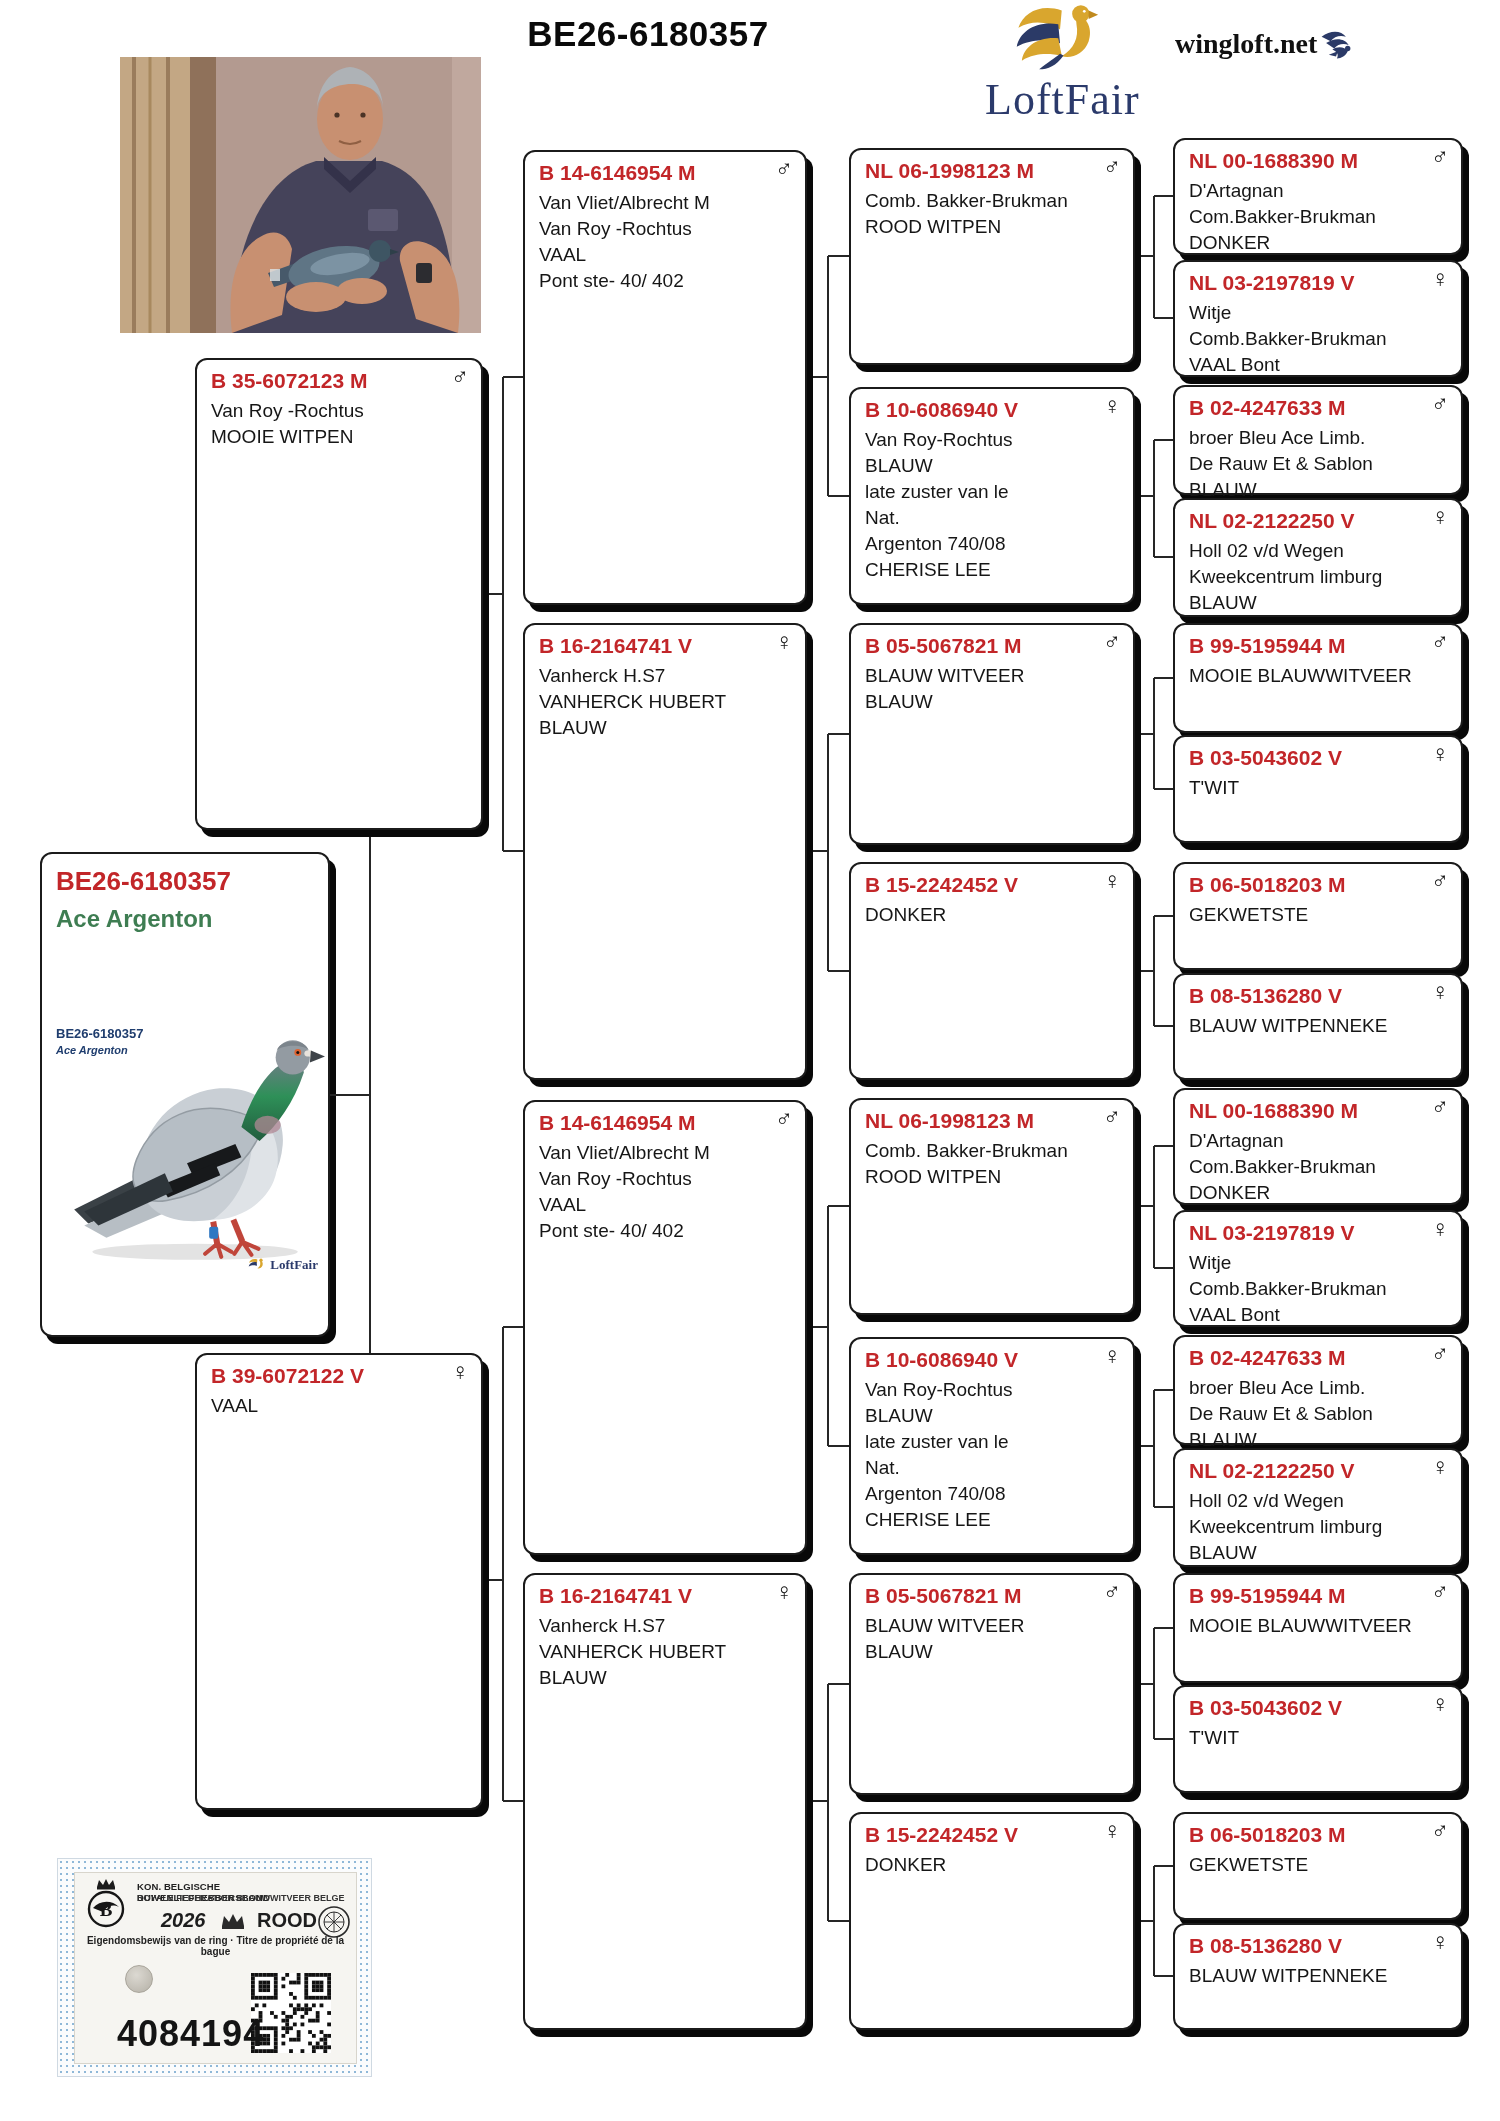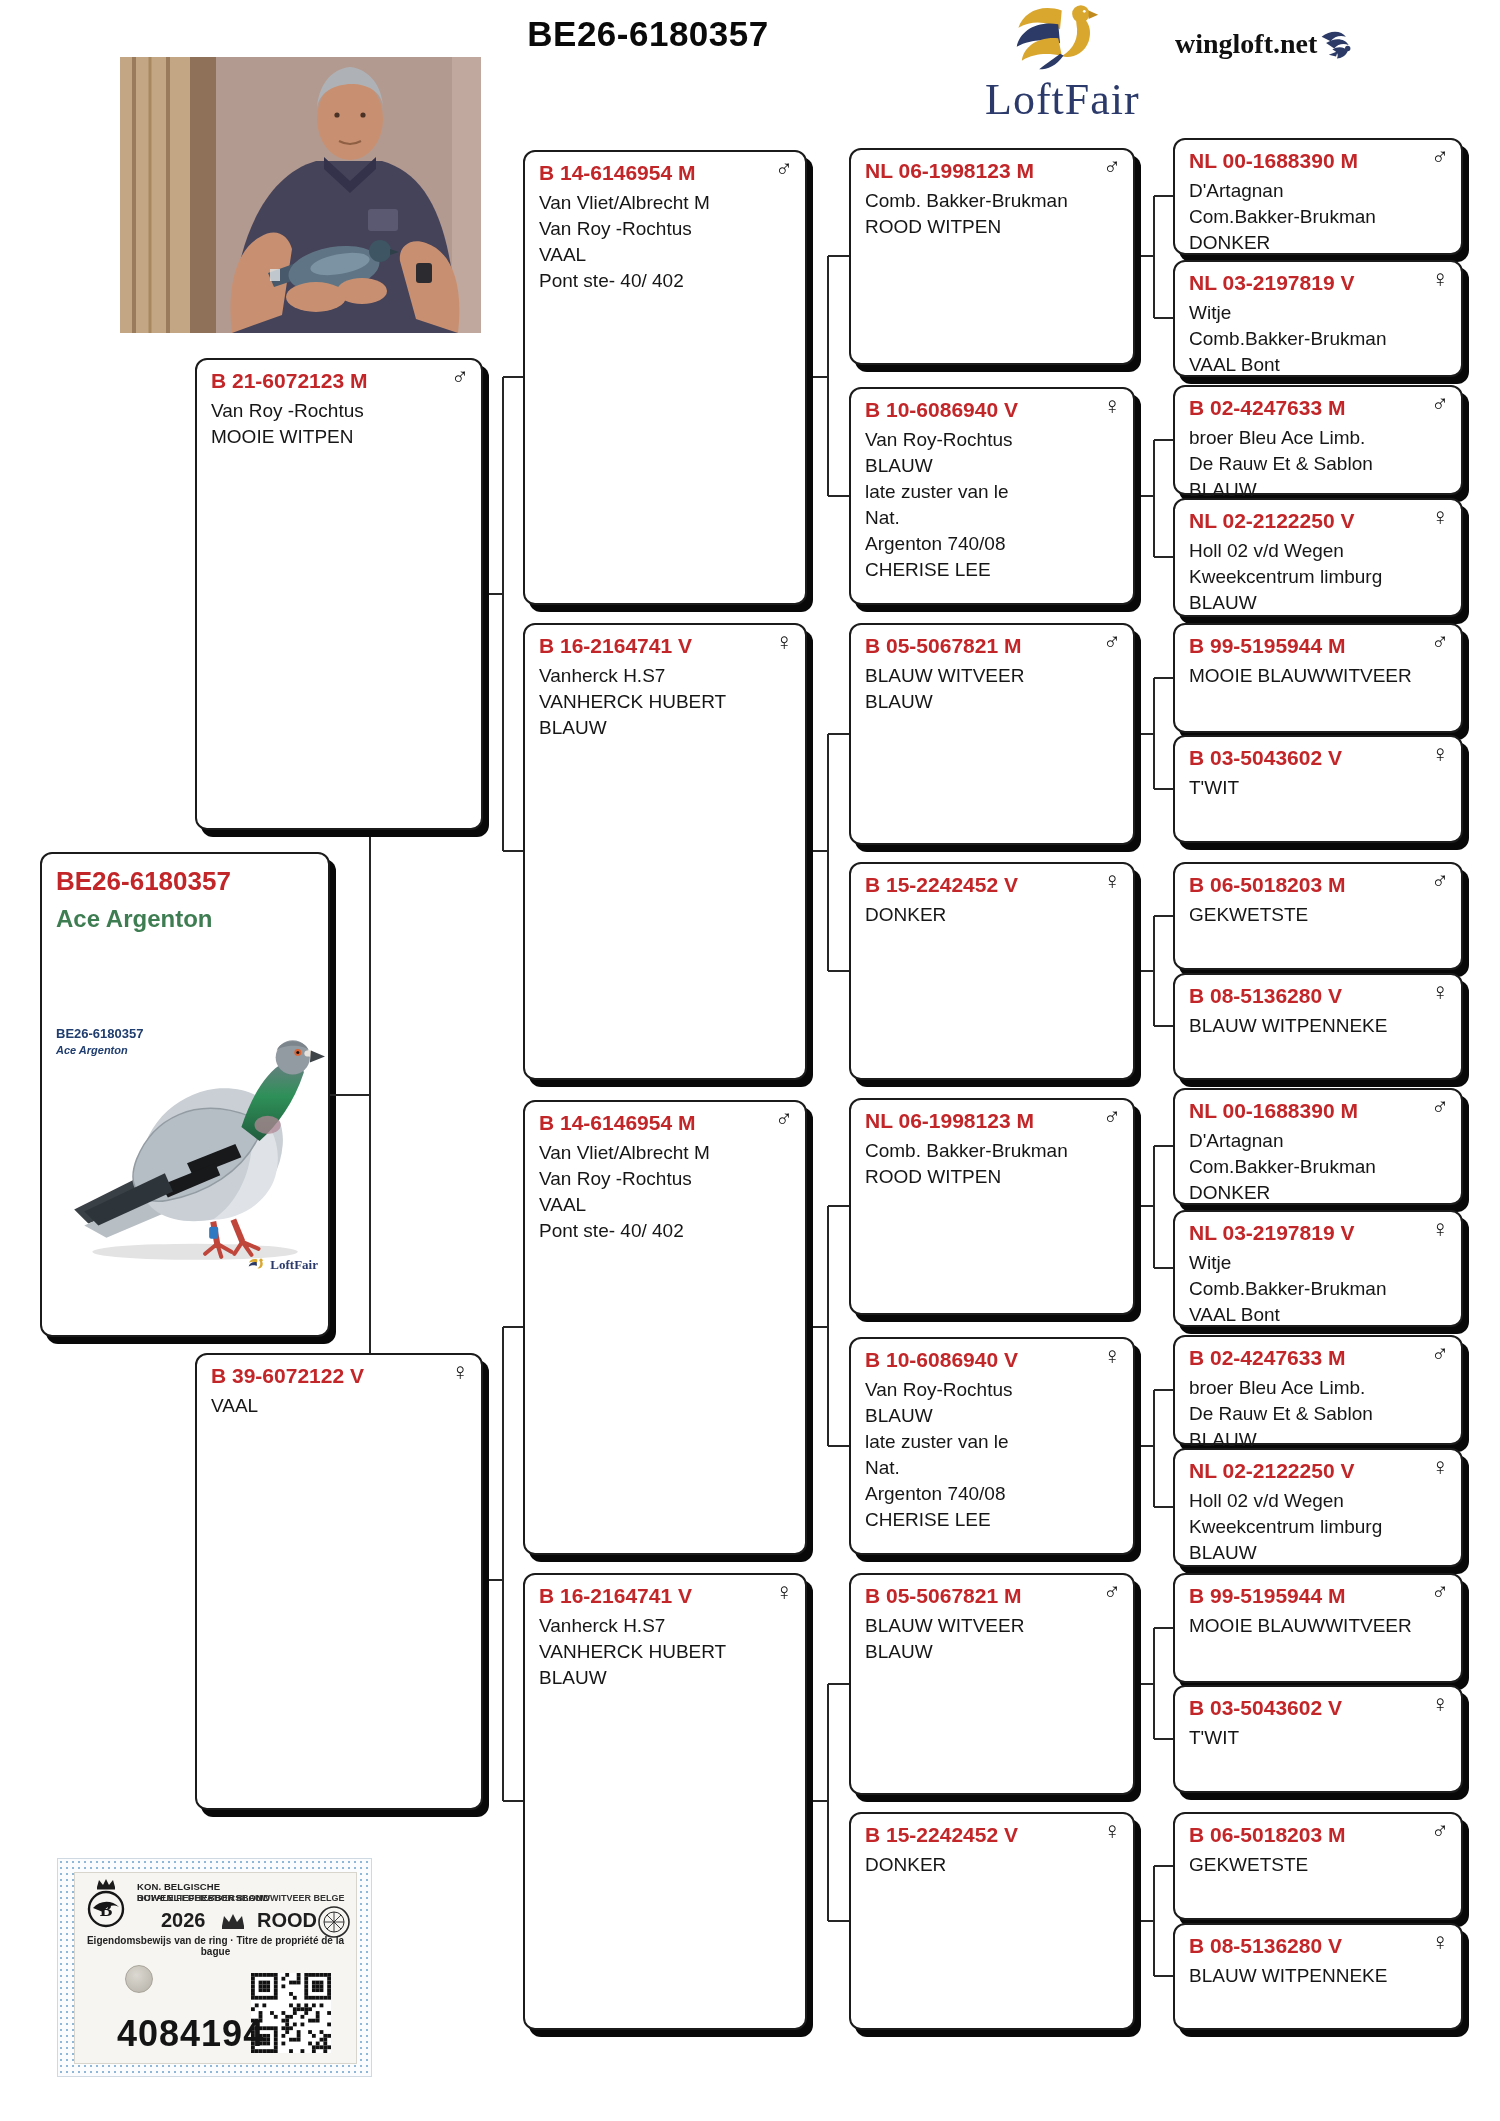--- a/index.html
+++ b/index.html
@@ -36,21 +36,21 @@
   
   .conn{position:absolute;background:#262626;}
   
   .cert{position:absolute;left:57px;top:1858px;width:313px;height:217px;
         background-color:#fbfcfd;background-image:radial-gradient(#8fb8d8 1.1px,transparent 1.3px);
         background-size:6px 6px;border:1px solid #cfd9e2;}
   .cert-inner{position:absolute;left:16px;top:13px;width:281px;height:190px;background:#f6f5f1;
               border:1px solid #d8d5cc;}
   .cert-fed1{position:absolute;left:62px;top:8px;width:200px;font-size:9.5px;font-weight:bold;color:#222;letter-spacing:.1px;}
   .cert-fed2{position:absolute;left:62px;top:20px;width:210px;font-size:9px;font-weight:bold;color:#333;}
-  .cert-year{position:absolute;left:86px;top:36px;font-size:20px;font-weight:bold;color:#1d1d1d;}
+  .cert-year{position:absolute;left:86px;top:36px;font-size:20px;font-weight:bold;color:#1d1d1d;font-style:italic;}
   .cert-country{position:absolute;left:182px;top:36px;font-size:20px;font-weight:bold;color:#1d1d1d;}
   .cert-own{position:absolute;left:0px;top:62px;width:281px;text-align:center;font-size:10px;font-weight:bold;color:#222;}
   .cert-ring{position:absolute;left:42px;top:140px;font-size:36px;font-weight:bold;color:#141414;letter-spacing:1px;}
   .cert-hole{position:absolute;left:50px;top:92px;width:26px;height:26px;border-radius:50%;
              background:radial-gradient(circle at 40% 35%,#dcd9d2,#b4b0a6);border:1px solid #a9a59b;}
   .qr{position:absolute;left:176px;top:100px;width:80px;height:80px;background:#fff;}
 </style>
 </head>
 <body>
 
@@ -420,21 +420,21 @@
     <div class="conn" style="left: 1153px; top: 1628px; width: 2px; height: 111px;"></div>
     <div class="conn" style="top: 1683px; left: 1135px; height: 2px; width: 19px;"></div>
     <div class="conn" style="top: 1627px; left: 1154px; height: 2px; width: 19px;"></div>
     <div class="conn" style="top: 1738px; left: 1154px; height: 2px; width: 19px;"></div>
     <div class="conn" style="left: 1153px; top: 1866px; width: 2px; height: 110px;"></div>
     <div class="conn" style="top: 1920px; left: 1135px; height: 2px; width: 19px;"></div>
     <div class="conn" style="top: 1865px; left: 1154px; height: 2px; width: 19px;"></div>
     <div class="conn" style="top: 1975px; left: 1154px; height: 2px; width: 19px;"></div>
     <div class="pbox" style="left: 195px; top: 358px; width: 288px; height: 472px;">
       <div class="pbox-head">
-        <span class="pbox-id">B 21-6072123 M</span>
+        <span class="pbox-id">B 35-6072123 M</span>
         <span class="sex">♂</span>
       </div>
       <div class="pbox-body">
         <div>Van Roy -Rochtus</div>
         <div>MOOIE WITPEN</div>
       </div>
     </div>
     <div class="pbox" style="left: 195px; top: 1353px; width: 288px; height: 457px;">
       <div class="pbox-head">
         <span class="pbox-id">B 39-6072122 V</span>

